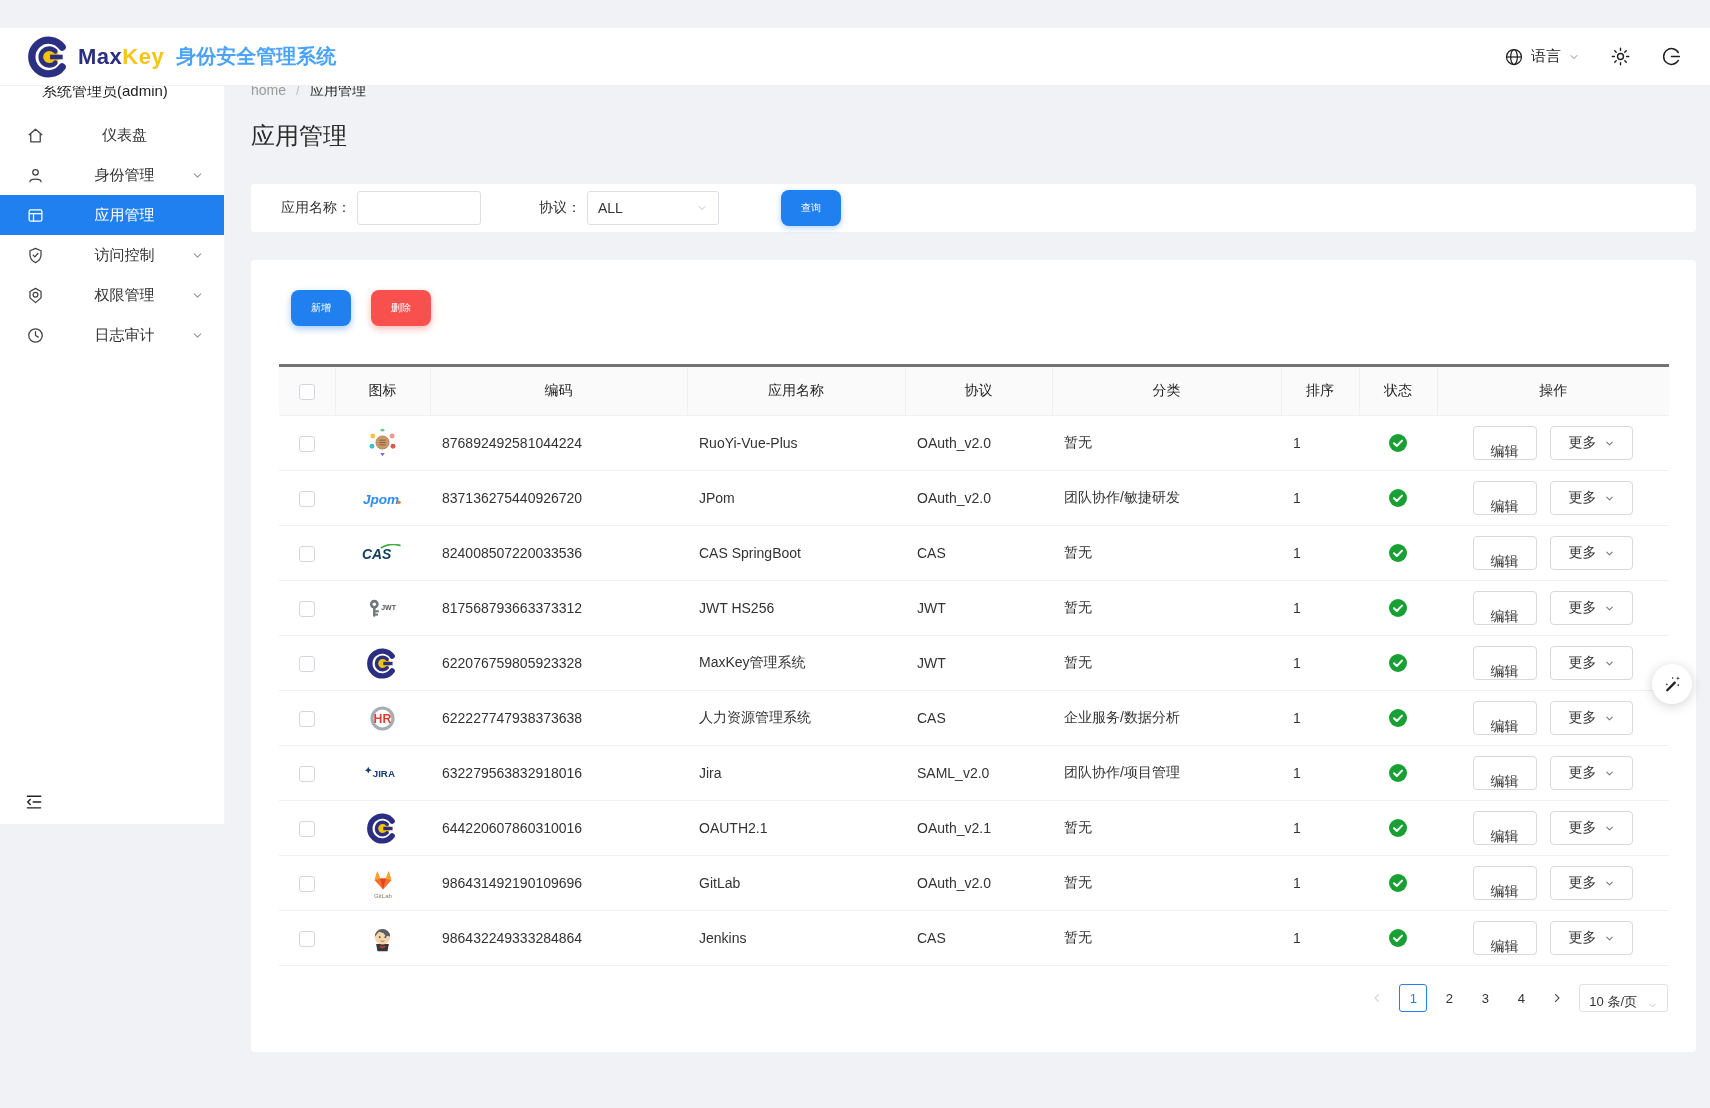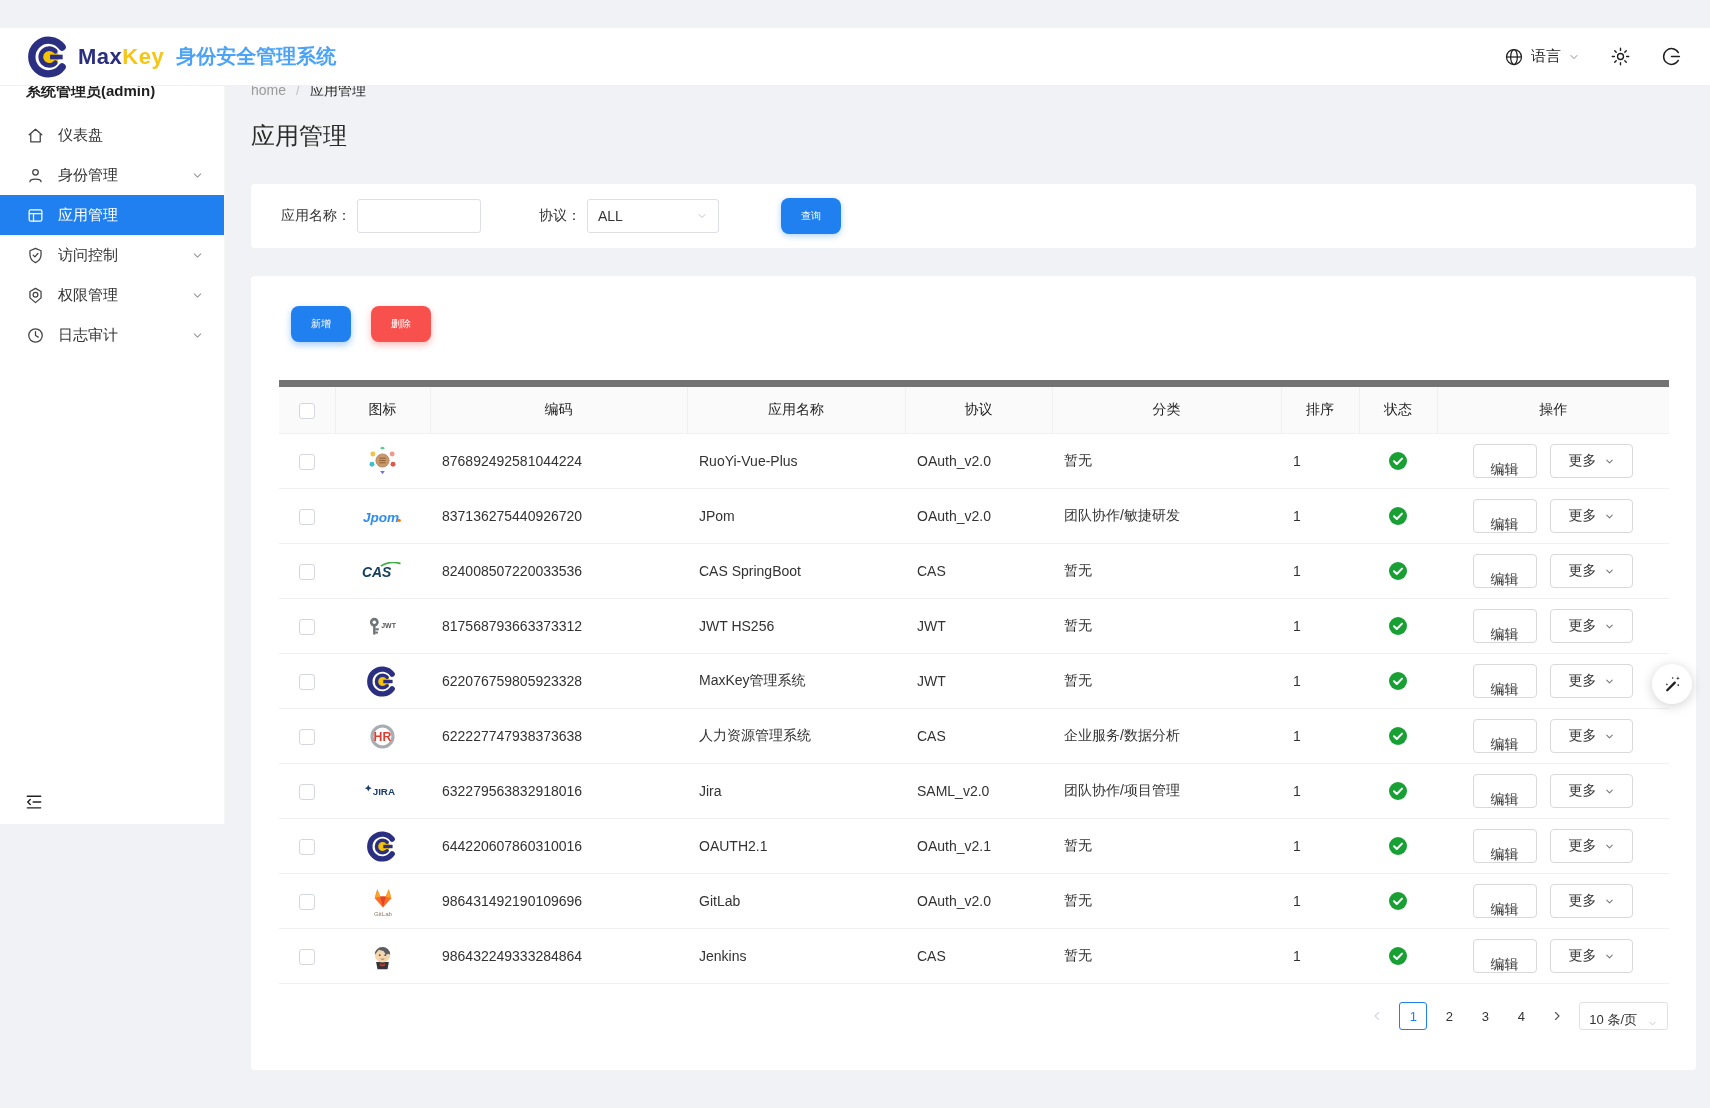--- a/index.html
+++ b/index.html
@@ -24,43 +24,43 @@
   .header-right{ display:flex; align-items:center; gap:30px; color:#1f1f1f;}
   .lang{ display:flex; align-items:center; gap:7px; font-size:15px; cursor:pointer;}
   .lang .chev{ color:#8c8c8c; }
   .hicon{ background:none; border:none; color:#1f1f1f; cursor:pointer; display:flex;}
 
   
   .sidebar{
     position:absolute; top:58px; left:0; width:225px; height:766px;
     background:#fff; z-index:5; border-right:1px solid #f5f5f5;
   }
-  .user-title{ padding:24px 0 14px 26px; font-size:15px; font-weight:bold; color:#1f1f1f;}
+  .user-title{ padding:24px 0 14px 42px; font-size:15px; font-weight:normal; color:#1f1f1f;}
   .menu-item{
     height:40px; display:flex; align-items:center; padding:0 20px 0 26px;
     font-size:15px; color:#333; cursor:pointer;
   }
   .mi-icon{ width:19px; display:flex; color:#434343;}
   .mi-icon svg{ width:19px; height:19px;}
-  .mi-label{ margin-left:13px; flex:1;}
+  .mi-label{ margin-left:13px; flex:1;text-align:center;}
   .mi-chevron{ color:#999; display:flex;}
   .menu-item.active{ background:var(--primary); color:#fff;}
   .menu-item.active .mi-icon{ color:#fff;}
   .collapse-btn{ position:absolute; bottom:12px; left:24px; background:none; border:none; color:#222; cursor:pointer;}
 
   
   .main{ position:absolute; left:225px; top:58px; right:0; bottom:0; padding:24px 14px 0 26px;}
   .breadcrumb{ display:flex; gap:10px; font-size:14px; color:#9b9b9b;}
   .breadcrumb .bc-home{ cursor:pointer;}
   .breadcrumb .bc-sep{ color:#c4c4c4;}
   .breadcrumb .bc-current{ color:#262626;}
   .page-title{ font-size:24px; font-weight:500; color:#2b2b2b; margin:20px 0 30px;}
 
   .card{ background:#fff; border-radius:4px;}
-  .filter-card{ height:64px; display:flex; align-items:center; padding:0 30px; margin-bottom:28px;margin-top:32px;}
+  .filter-card{ height:48px; display:flex; align-items:center; padding:0 30px; margin-bottom:28px;margin-top:32px;}
   .f-label{ font-size:14px; color:#333;}
   .f-group2{ margin-left:58px; display:flex; align-items:center;}
   .f-input{
     width:124px; height:34px; border:1px solid #dcdfe6; border-radius:3px;
     margin-left:6px; padding:0 10px; font-size:14px; outline:none;
   }
   .f-select{
     width:132px; height:34px; border:1px solid #dcdfe6; border-radius:3px;
     margin-left:6px; display:flex; align-items:center; justify-content:space-between;
     padding:0 10px; font-size:14px; color:#333; cursor:pointer; background:#fff;
@@ -73,21 +73,21 @@
   .btn-del{ background:var(--danger); margin-left:20px; box-shadow:0 3px 7px rgba(248,81,77,.4);}
 
   .table-card{ padding:30px 28px 40px;}
   .toolbar{ display:flex; margin-bottom:38px;margin-left:12px;}
 
   table{ width:100%; border-collapse:collapse; table-layout:fixed; font-size:14px; color:#333;}
   col.c1{width:56px} col.c2{width:95px} col.c3{width:257px} col.c4{width:218px}
   col.c5{width:147px} col.c6{width:229px} col.c7{width:78px} col.c8{width:78px} col.c9{width:232px}
   thead th{
     height:50px; background:#fafafa; font-weight:500; color:#1f1f1f; text-align:center;
-    border-top:7px solid #737373; border-bottom:1px solid #f0f0f0;
+    border-top:3px solid #737373; border-bottom:1px solid #f0f0f0;
   }
   thead th + th{ border-left:1px solid #f0f0f0;}
   tbody td{ height:55px; border-bottom:1px solid #f0f0f0; text-align:left; padding-left:12px;}
   td.c-check, td.c-icon, td.c-status, td.c-actions{ text-align:center; padding-left:0;}
   .checkbox{
     display:inline-block; width:16px; height:16px; border:1px solid #d4d7dd;
     border-radius:3px; background:#fff; vertical-align:middle; cursor:pointer;
   }
   .app-icon{ display:inline-flex; align-items:center; justify-content:center; min-height:38px;}
   .status-icon{ display:inline-flex; vertical-align:middle;}

